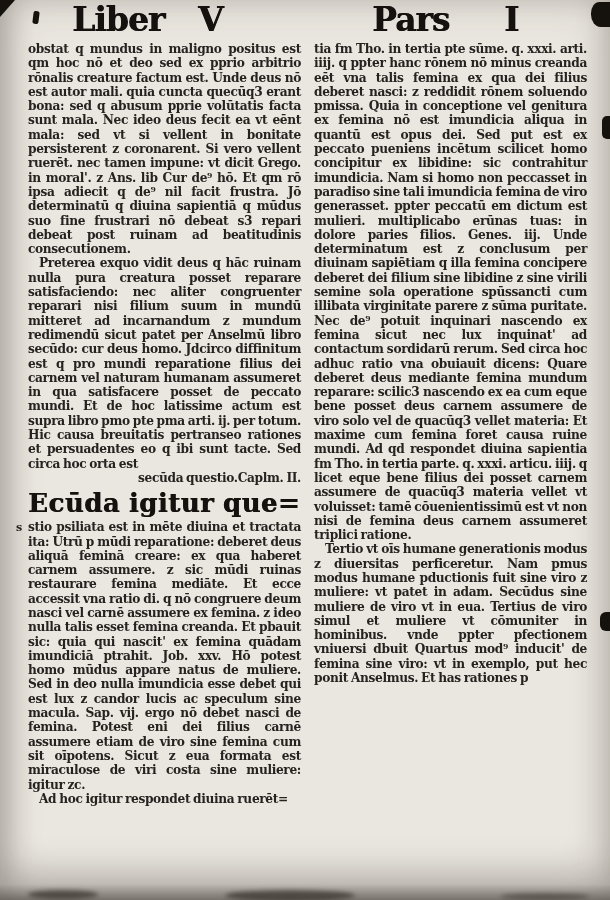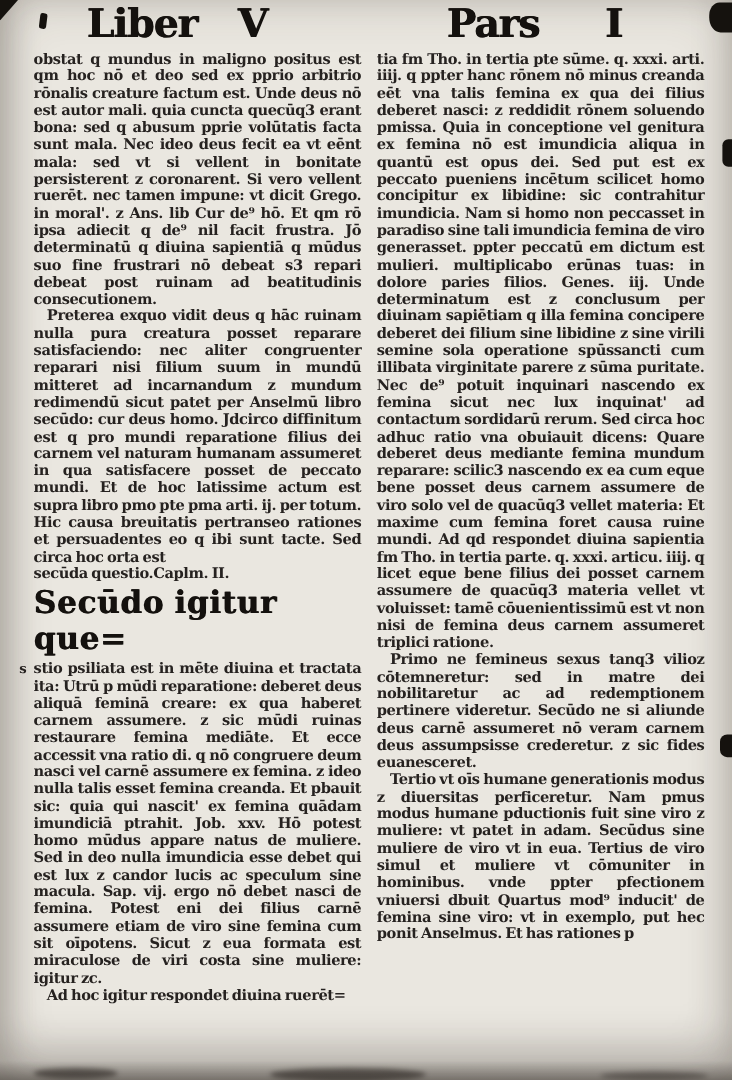--- a/index.html
+++ b/index.html
@@ -36,21 +36,21 @@
   .col {
     width:273px;
     text-align:justify;
     font-size:12.2px; line-height:14.3px;
     font-weight:bold;
     letter-spacing:-0.35px; word-spacing:-1px;
     color:#262220;
   }
   .col p { margin:0; }
   .col p.indent { text-indent:11px; }
-  .line-split { display:flex; justify-content:flex-start; }
+  .line-split { display:flex; justify-content:flex-end;margin-left:32px; }
   .chapter { white-space:nowrap; }
   .big-heading {
     font-size:26px; line-height:30px; font-weight:bold;
     letter-spacing:0.5px; margin:3px 0 2px 0;
     color:#14110e; text-shadow:0.6px 0 0 #14110e;
     text-align:left;
   }
   .guided { position:relative; }
   .guide {
     position:absolute; left:-12px; top:1px;
@@ -87,31 +87,30 @@
 
   <div class="columns">
 
     <div class="col">
       <p>obstat q mundus in maligno positus est qm hoc nō et deo sed ex pprio arbitrio rōnalis creature factum est. Unde deus nō est autor mali. quia cuncta quecūq3 erant bona: sed q abusum pprie volūtatis facta sunt mala. Nec ideo deus fecit ea vt eēnt mala: sed vt si vellent in bonitate persisterent z coronarent. Si vero vellent ruerēt. nec tamen impune: vt dicit Grego. in moral'. z Ans. lib Cur de⁹ hō. Et qm rō ipsa adiecit q de⁹ nil facit frustra. Jō determinatū q diuina sapientiā q mūdus suo fine frustrari nō debeat s3 repari debeat post ruinam ad beatitudinis consecutionem.</p>
       <p class="indent">Preterea exquo vidit deus q hāc ruinam nulla pura creatura posset reparare satisfaciendo: nec aliter congruenter reparari nisi filium suum in mundū mitteret ad incarnandum z mundum redimendū sicut patet per Anselmū libro secūdo: cur deus homo. Jdcirco diffinitum est q pro mundi reparatione filius dei carnem vel naturam humanam assumeret in qua satisfacere posset de peccato mundi. Et de hoc latissime actum est supra libro pmo pte pma arti. ij. per totum. Hic causa breuitatis pertranseo rationes et persuadentes eo q ibi sunt tacte. Sed circa hoc orta est</p>
       <div class="line-split">
         <span>secūda questio.</span>
         <span class="chapter">Caplm. II.</span>
       </div>
-      <div class="big-heading">Secūdo igitur que=</div>
+      <div class="big-heading">Ecūda igitur que=</div>
       <p class="guided">
         <span class="guide">s</span>
         <span>stio psiliata est in mēte diuina et tractata ita: Utrū p mūdi reparatione: deberet deus aliquā feminā creare: ex qua haberet carnem assumere. z sic mūdi ruinas restaurare femina mediāte. Et ecce accessit vna ratio di. q nō congruere deum nasci vel carnē assumere ex femina. z ideo nulla talis esset femina creanda. Et pbauit sic: quia qui nascit' ex femina quādam imundiciā ptrahit. Job. xxv. Hō potest homo mūdus appare natus de muliere. Sed in deo nulla imundicia esse debet qui est lux z candor lucis ac speculum sine macula. Sap. vij. ergo nō debet nasci de femina. Potest eni dei filius carnē assumere etiam de viro sine femina cum sit oīpotens. Sicut z eua formata est miraculose de viri costa sine muliere: igitur zc.</span>
       </p>
       <p class="indent">Ad hoc igitur respondet diuina ruerēt=</p>
     </div>
 
     <div class="col">
       <p>tia fm Tho. in tertia pte sūme. q. xxxi. arti. iiij. q ppter hanc rōnem nō minus creanda eēt vna talis femina ex qua dei filius deberet nasci: z reddidit rōnem soluendo pmissa. Quia in conceptione vel genitura ex femina nō est imundicia aliqua in quantū est opus dei. Sed put est ex peccato pueniens incētum scilicet homo concipitur ex libidine: sic contrahitur imundicia. Nam si homo non peccasset in paradiso sine tali imundicia femina de viro generasset. ppter peccatū em dictum est mulieri. multiplicabo erūnas tuas: in dolore paries filios. Genes. iij. Unde determinatum est z conclusum per diuinam sapiētiam q illa femina concipere deberet dei filium sine libidine z sine virili semine sola operatione spūssancti cum illibata virginitate parere z sūma puritate. Nec de⁹ potuit inquinari nascendo ex femina sicut nec lux inquinat' ad contactum sordidarū rerum. Sed circa hoc adhuc ratio vna obuiauit dicens: Quare deberet deus mediante femina mundum reparare: scilic3 nascendo ex ea cum eque bene posset deus carnem assumere de viro solo vel de quacūq3 vellet materia: Et maxime cum femina foret causa ruine mundi. Ad qd respondet diuina sapientia fm Tho. in tertia parte. q. xxxi. articu. iiij. q licet eque bene filius dei posset carnem assumere de quacūq3 materia vellet vt voluisset: tamē cōuenientissimū est vt non nisi de femina deus carnem assumeret triplici ratione.</p>
-      <p class="indent">Primo ne femineus sexus tanq3 vilioz cōtemneretur: sed in matre dei nobilitaretur ac ad redemptionem pertinere videretur. Secūdo ne si aliunde deus carnē assumeret nō veram carnem deus assumpsisse crederetur. z sic fides euanesceret.</p>
       <p class="indent">Tertio vt oīs humane generationis modus z diuersitas perficeretur. Nam pmus modus humane pductionis fuit sine viro z muliere: vt patet in adam. Secūdus sine muliere de viro vt in eua. Tertius de viro simul et muliere vt cōmuniter in hominibus. vnde ppter pfectionem vniuersi dbuit   Quartus mod⁹ inducit' de femina sine viro: vt in exemplo, put hec ponit Anselmus. Et has rationes p</p>
     </div>
 
   </div>
 
   <div class="blot blot-tl"></div>
   <div class="blot blot-tr"></div>
   <div class="blot blot-hdr"></div>
   <div class="blot blot-r1"></div>
   <div class="blot blot-r2"></div>

